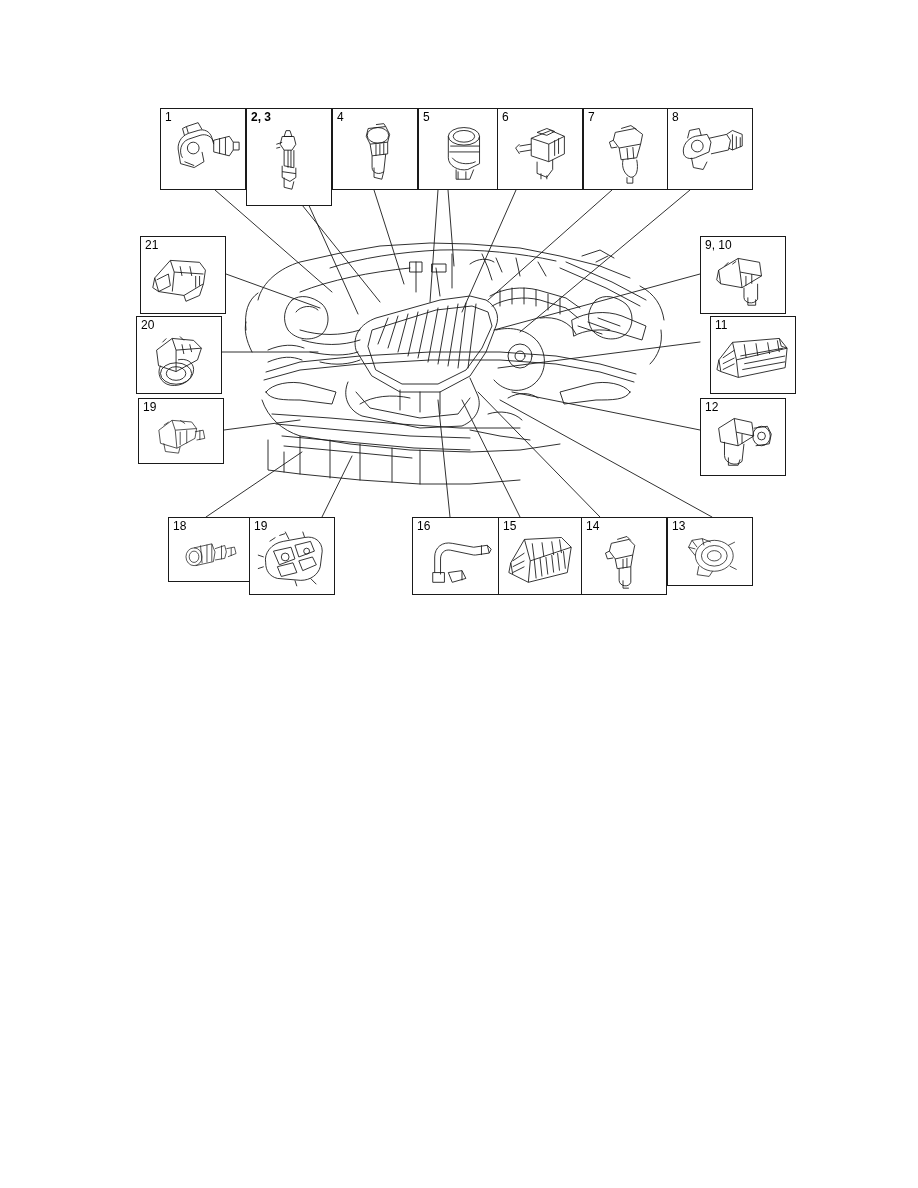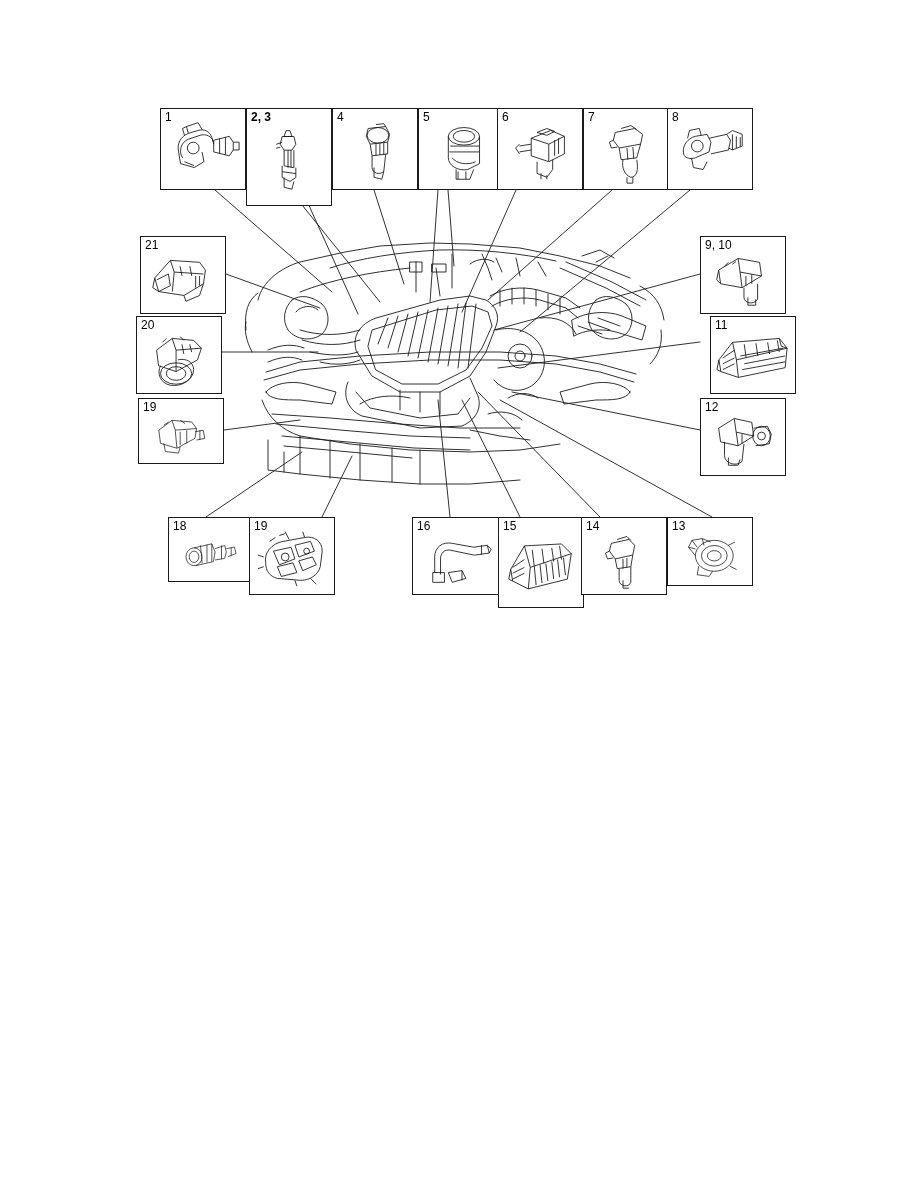--- a/index.html
+++ b/index.html
@@ -436,21 +436,21 @@
         <path d="M56 38 L58 38"></path>
         <path d="M64 28 L64 38"></path>
         <path d="M14 56 L26 56 L26 66 L14 66 Z"></path>
         <path d="M30 56 L44 54 L48 62 L34 66 Z"></path>
         <path d="M44 54 L44 64"></path>
         <path d="M70 28 L74 32 L72 36"></path>
       </g>
     </svg>
   </div>
 
-  <div class="callout-box" style="left:498px; top:517px; width:86px; height:91px;">
+  <div class="callout-box" style="left:498px; top:517px; width:86px; height:78px;">
     <span class="callout-label">15</span>
     <svg class="callout-art" viewBox="0 0 86 78">
       <g fill="none" stroke="#1a1a1a" stroke-width="0.9" stroke-linejoin="round">
         <path d="M12 46 L26 22 L64 20 L74 30 L70 56 L30 66 L14 58 Z"></path>
         <path d="M26 22 L32 44 L74 30"></path>
         <path d="M32 44 L30 66"></path>
         <path d="M36 42 L38 62 M42 41 L44 60 M48 40 L50 58 M54 38 L56 56 M60 36 L62 54 M66 34 L68 52"></path>
         <path d="M34 26 L36 42 M44 25 L46 40 M54 24 L56 38 M62 22 L64 36"></path>
         <path d="M14 44 L26 36 M14 50 L26 44 M14 56 L26 50"></path>
         <path d="M12 46 L10 56 L14 58"></path>

